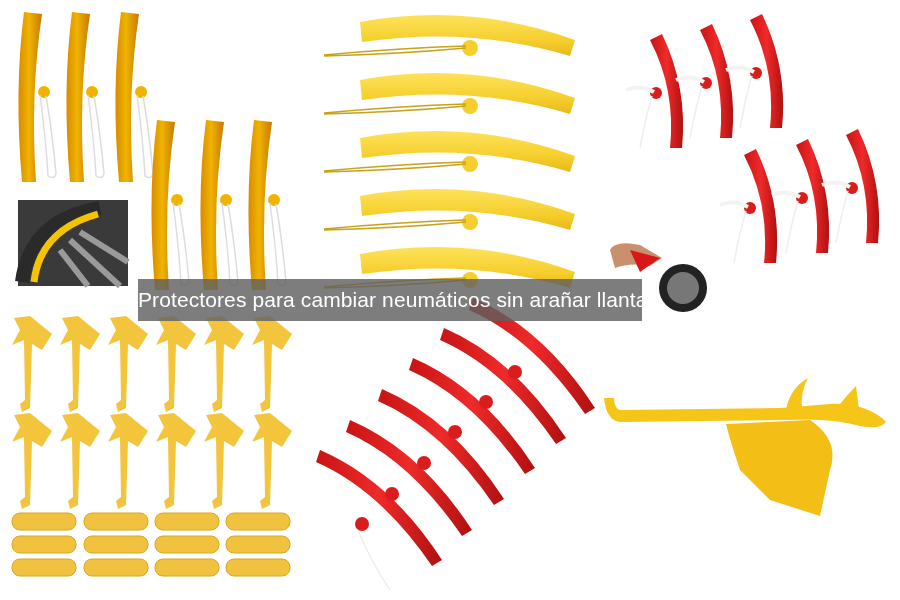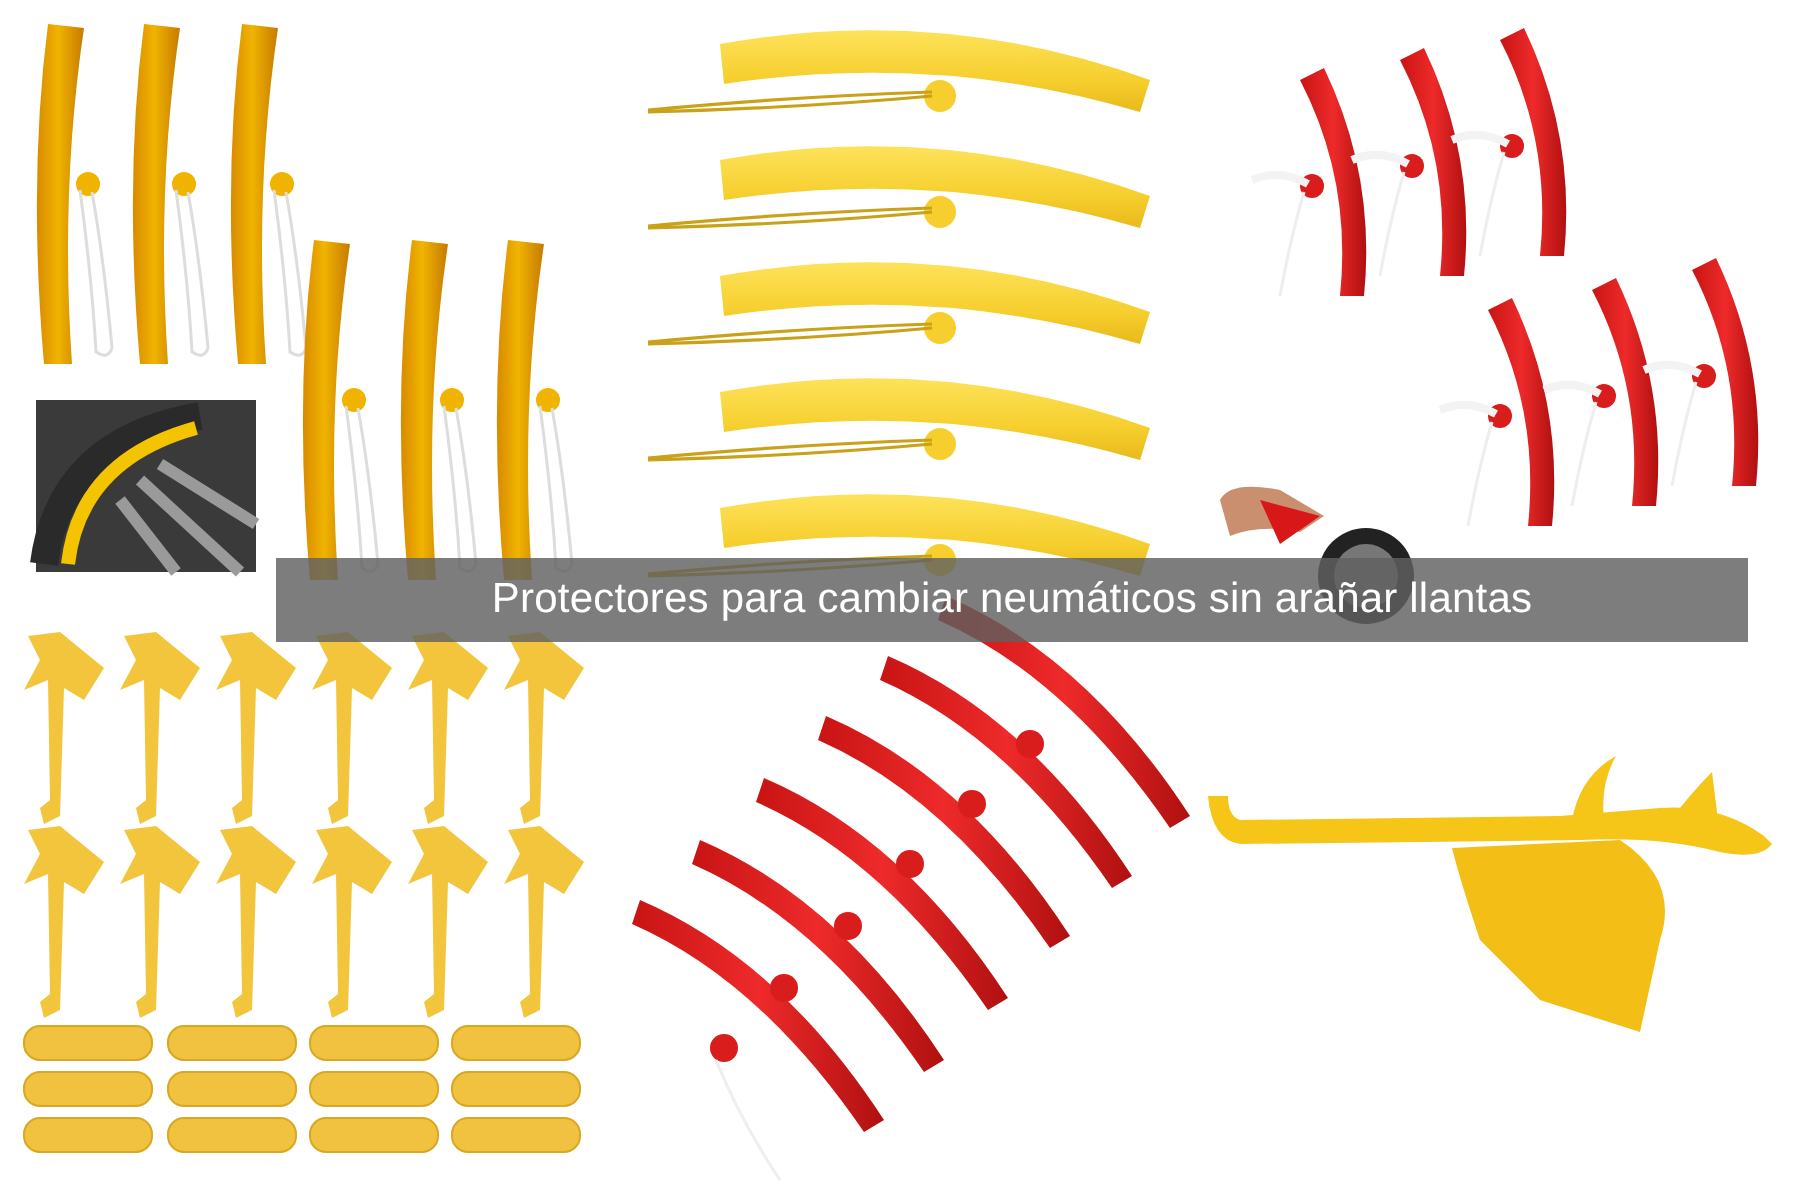--- a/index.html
+++ b/index.html
@@ -1,19 +1,19 @@
 <!DOCTYPE html>
 <html><head>
   <meta charset="utf-8">
   <style>
     html, body { margin: 0; padding: 0; }
     body { width: 900px; height: 600px; background: #ffffff; overflow: hidden; position: relative; font-family: "Liberation Sans", sans-serif; }
     .collage { position: absolute; left: 0; top: 0; width: 900px; height: 600px; }
     .caption {
-      position: absolute; left: 138px; top: 279px; width: 736px; height: 42px;
+      position: absolute; left: 138px; top: 279px; width: 504px; height: 42px;
       background: rgba(96,96,96,0.82);
       color: #ffffff; font-size: 21px; line-height: 42px; text-align: center;
       white-space: nowrap; letter-spacing: 0.1px;
     }
   </style>
 </head>
 <body>
 
 <div class="collage">
   <svg width="900" height="600" viewBox="0 0 900 600" xmlns="http://www.w3.org/2000/svg">

